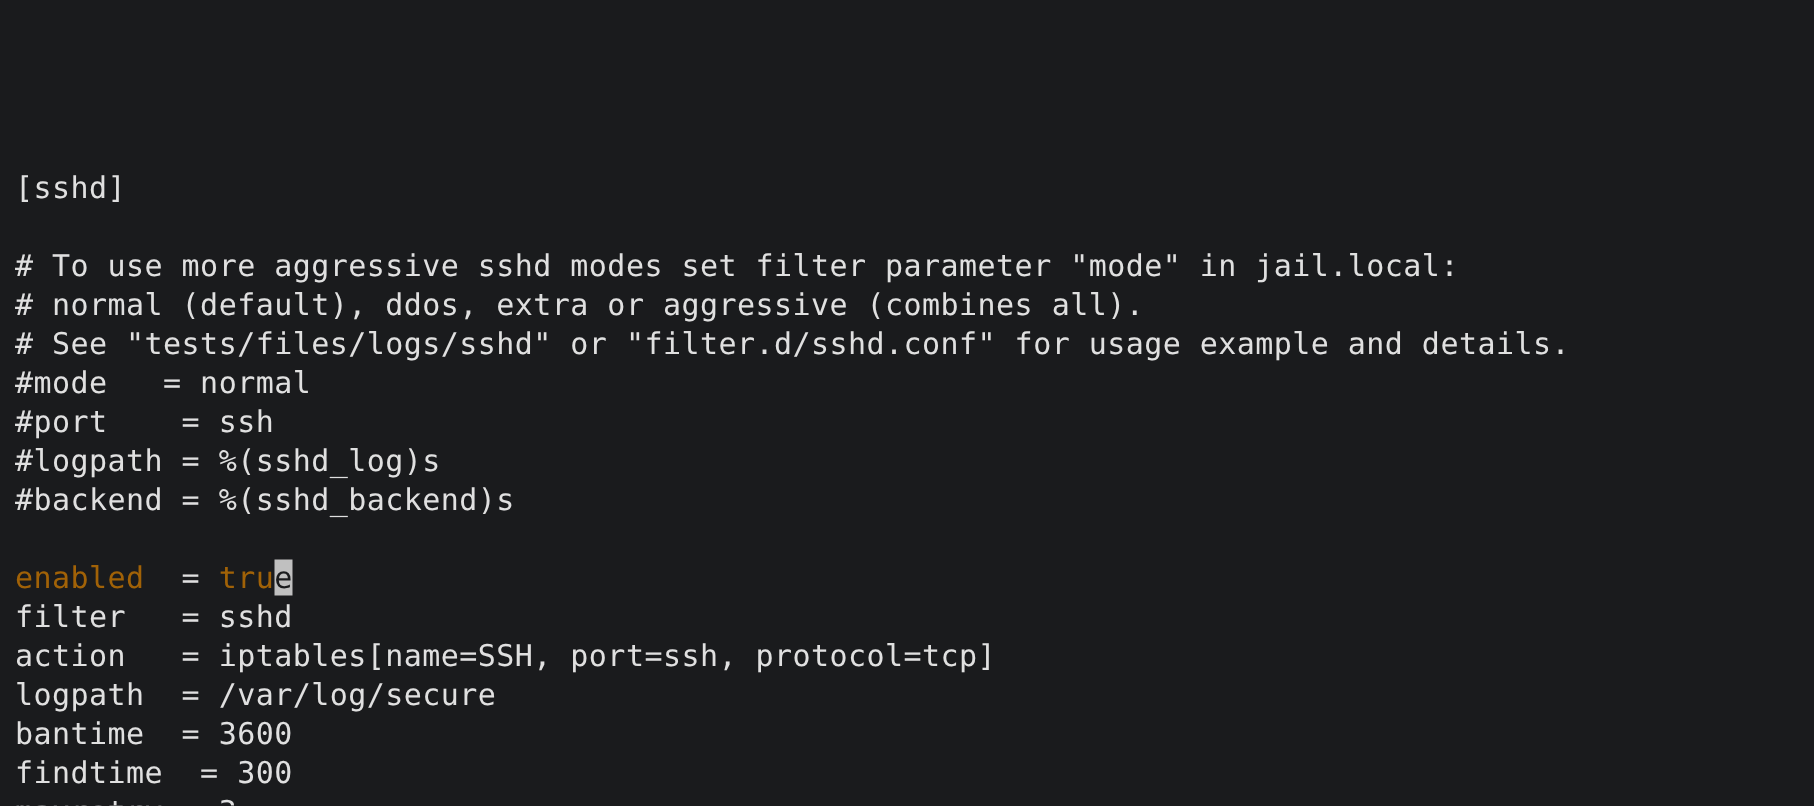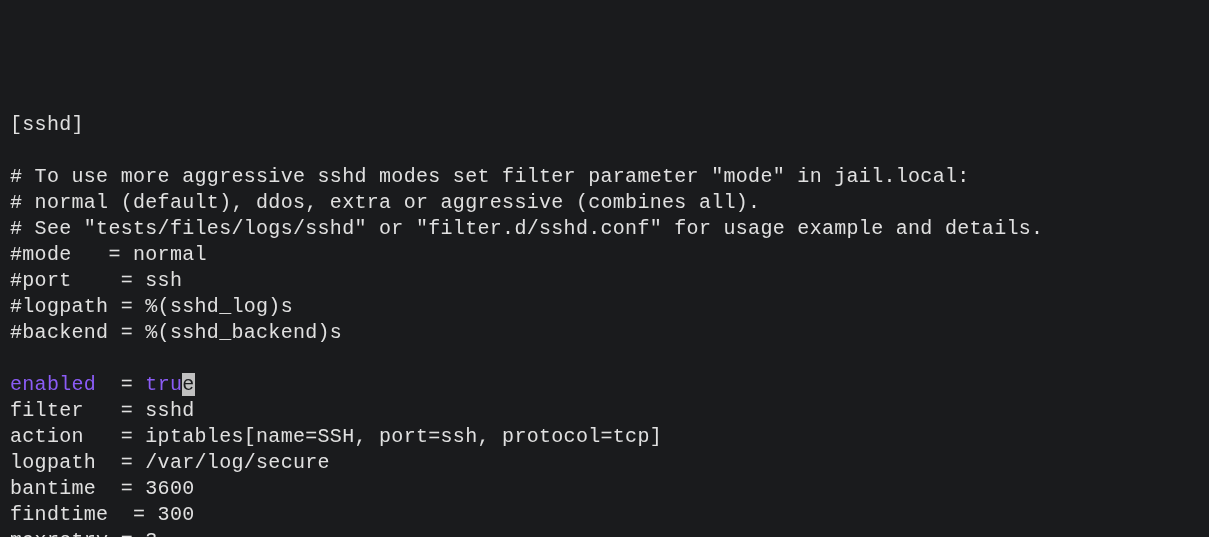--- a/index.html
+++ b/index.html
@@ -9,23 +9,23 @@
       font-family: 'DejaVu Sans Mono', 'Liberation Mono', 'Consolas', monospace;
       font-size: 20px;
       line-height: 1.3;
       padding: 8px 10px;
       width: 1209px;
       height: 537px;
       overflow: hidden;
       white-space: pre;
       letter-spacing: 0.3px;
     }
-    .line { display: block; font-family: Liberation Mono, monospace; }
+    .line { display: block; }
     .blank { height: 1.3em; }
-    .hl { color: #8b5cf6; }
+    .hl { color: #a16207; }
     .cursor {
       background: #c0c0c0;
       color: #1a1b1d;
     }
   </style>
 </head>
 <body>
 
 
 

